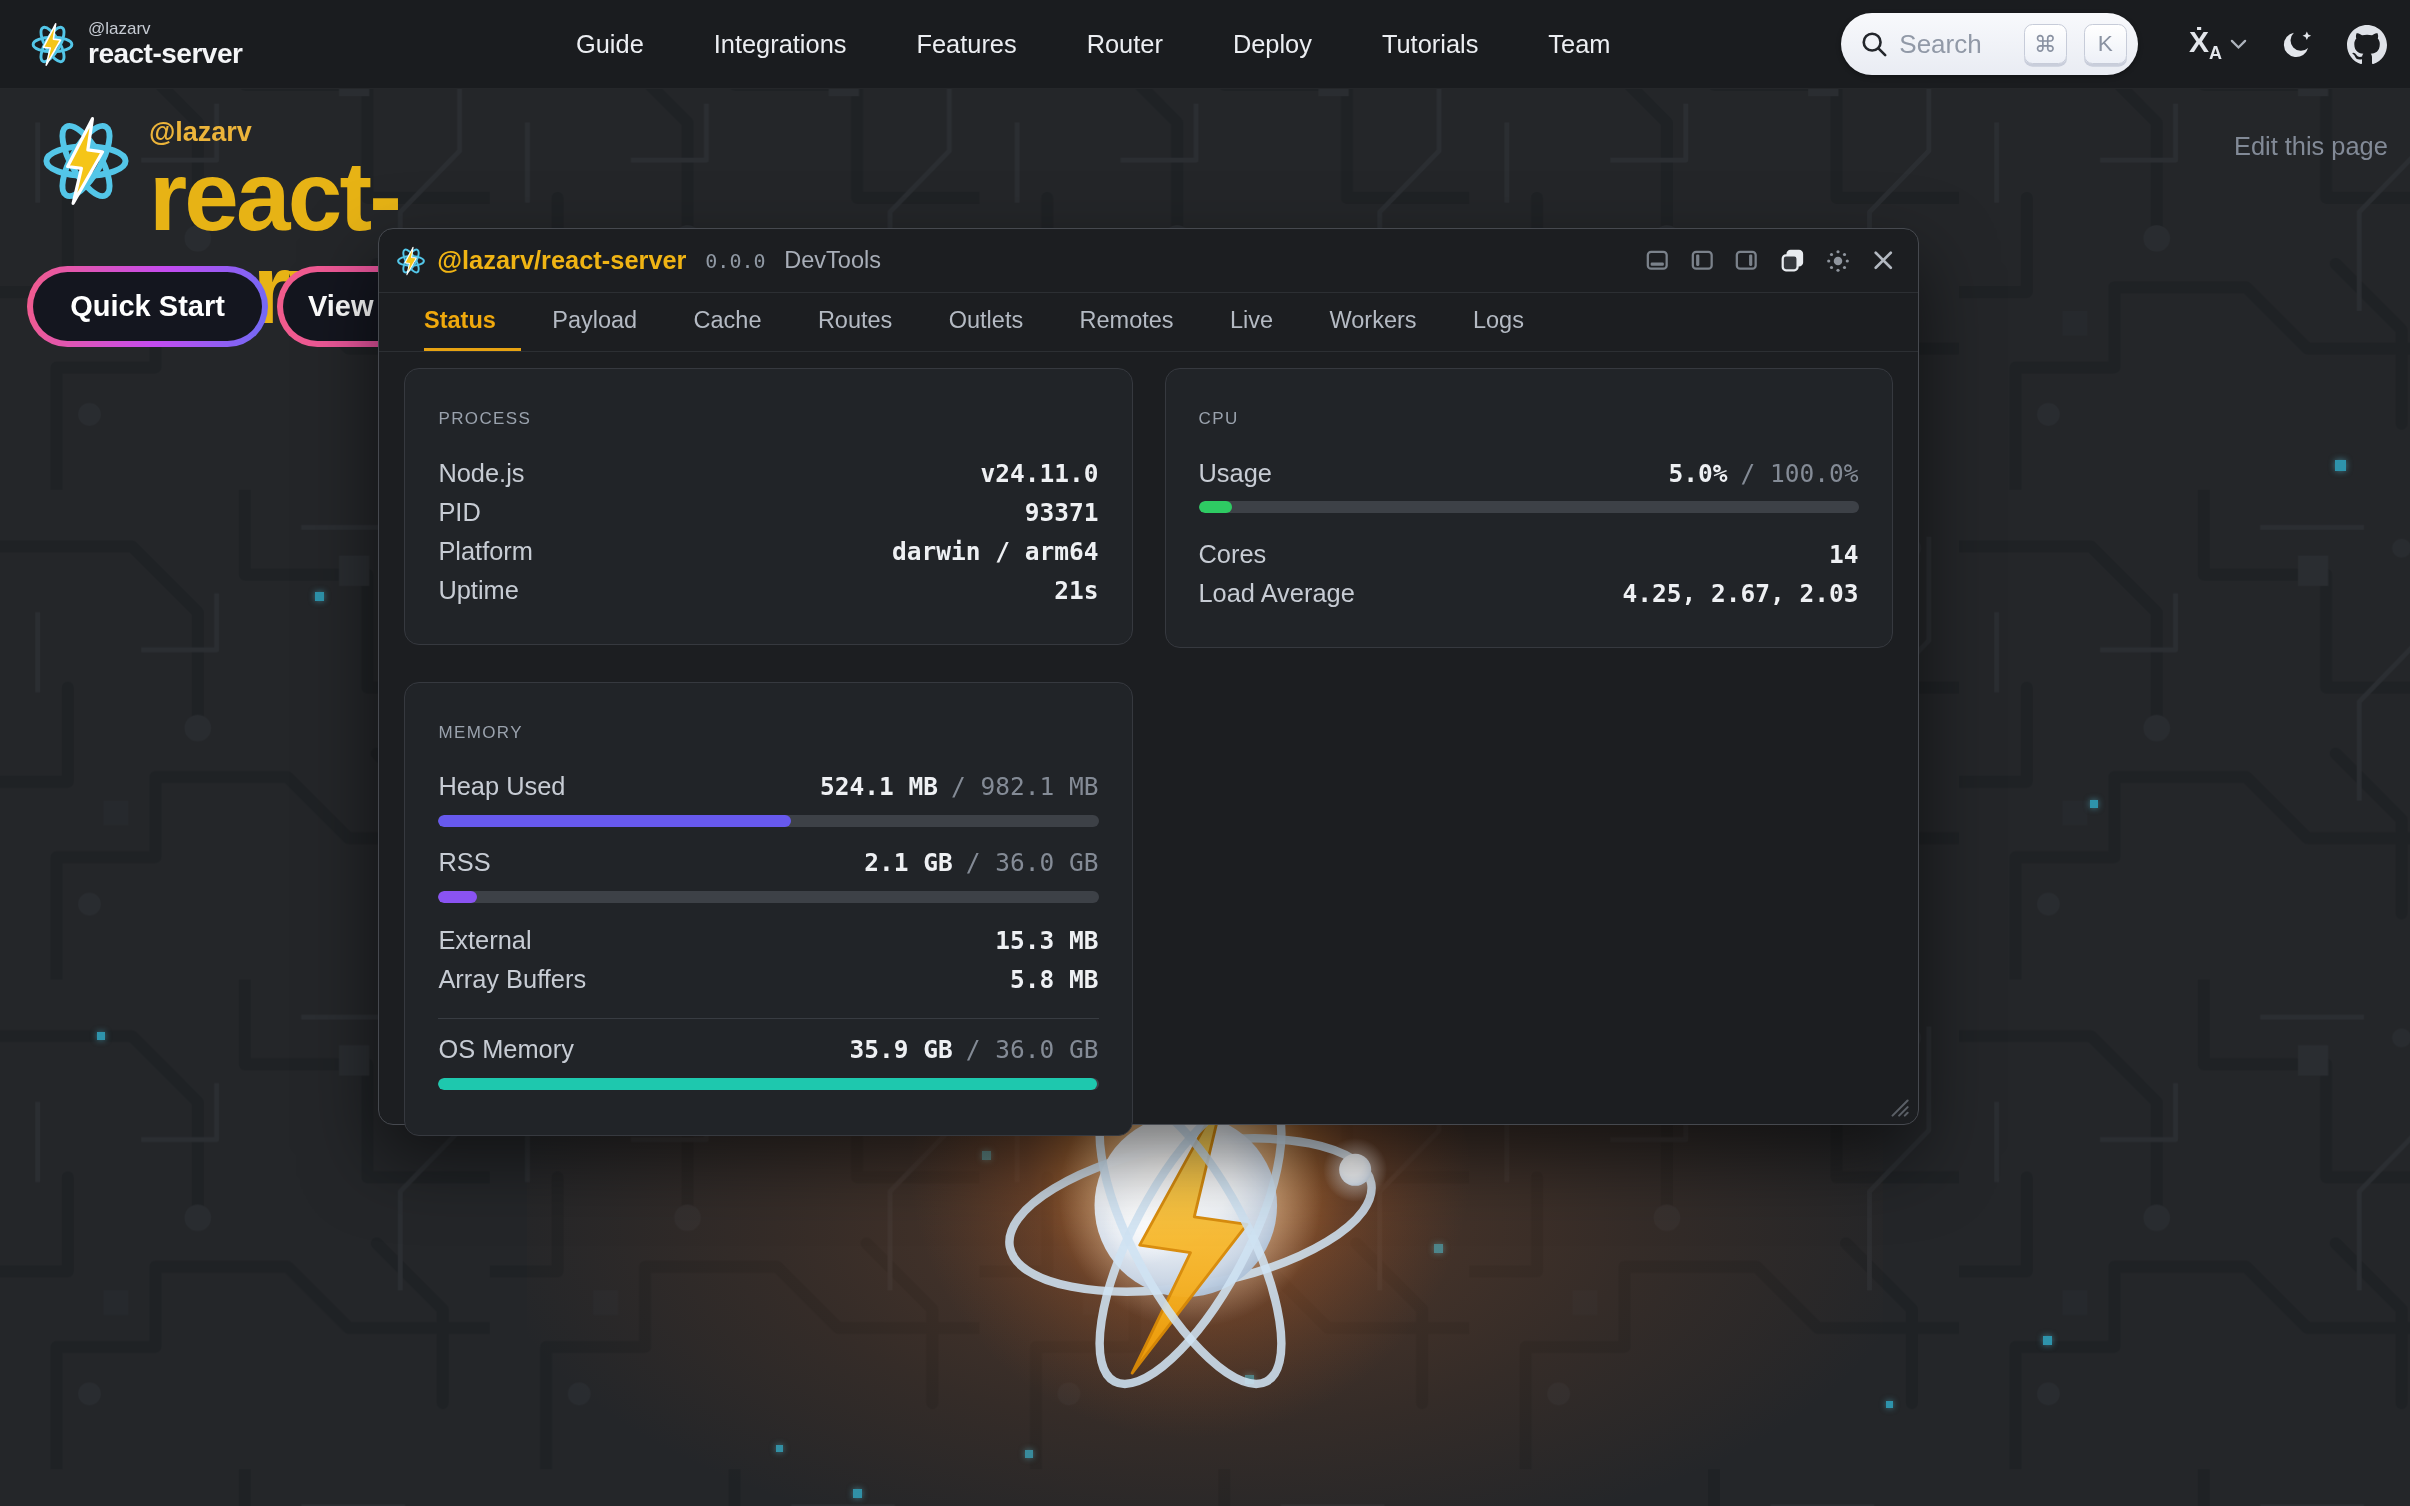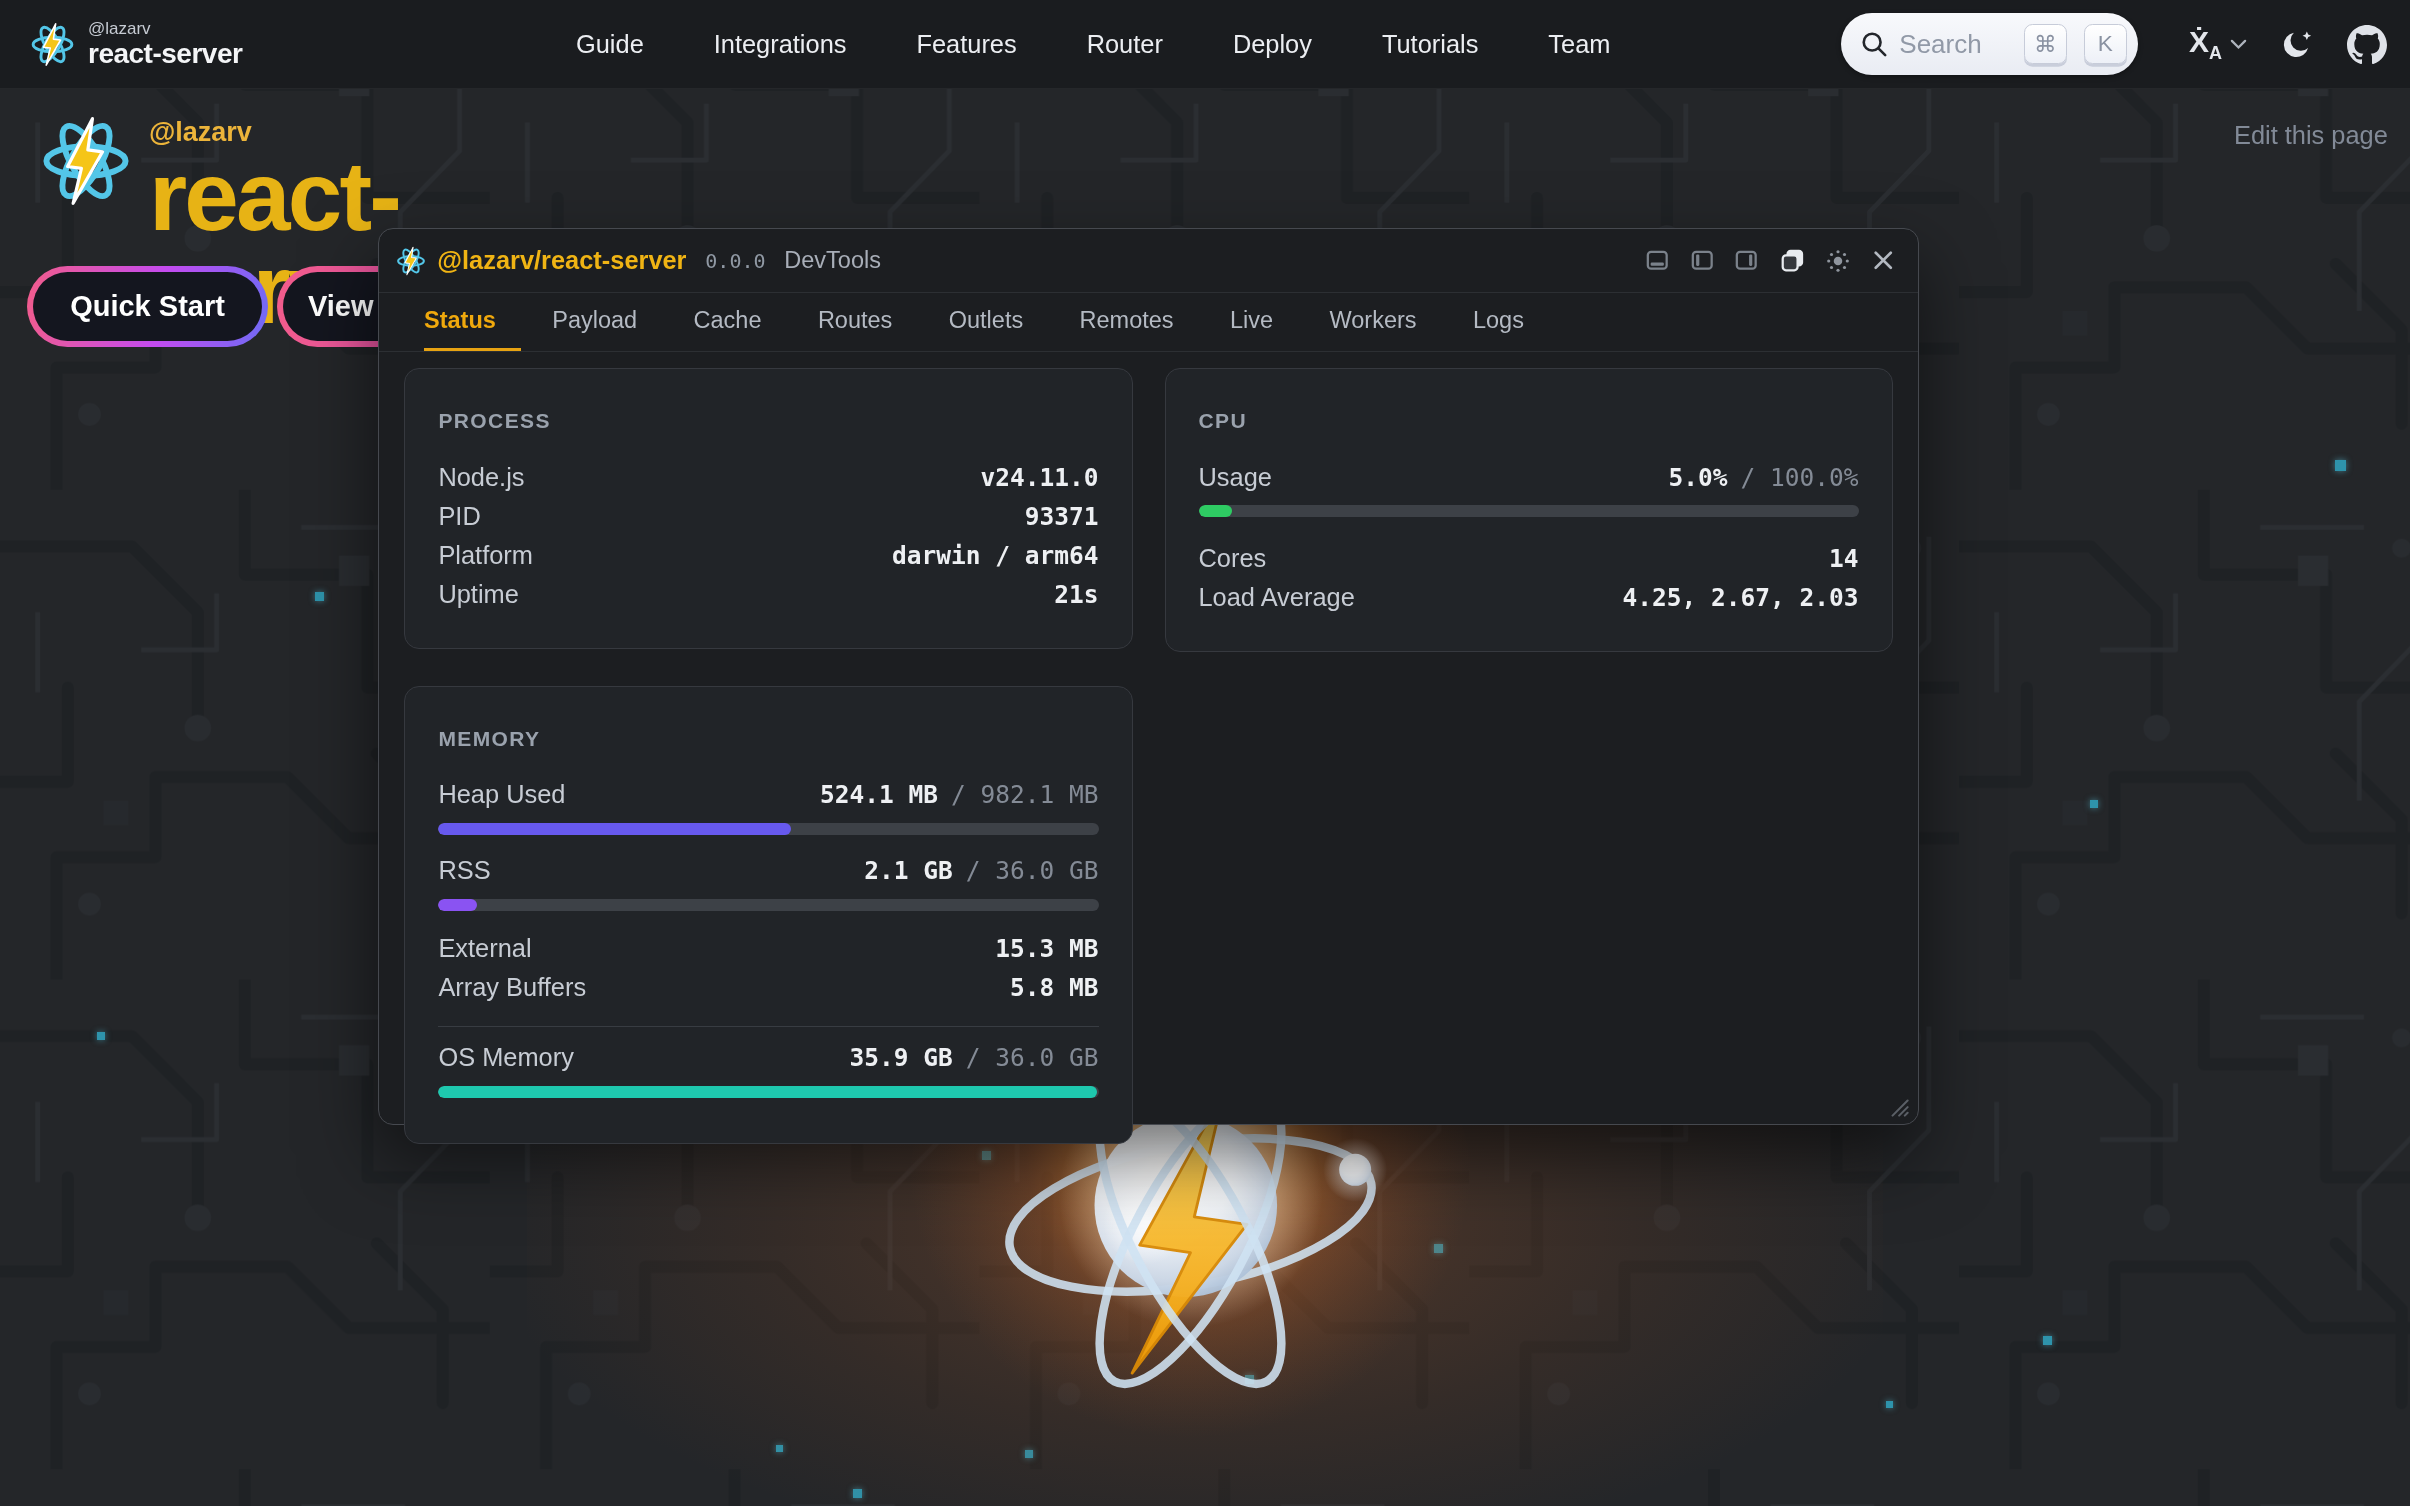--- a/index.html
+++ b/index.html
@@ -49,21 +49,21 @@
   .hero-text { position:absolute; left:149px; top:28px; }
   .hero-scope { font-size:27px; font-weight:700; color:#ecb43a; margin-bottom:1.9px; }
   .hero-title { font-size:98px; font-weight:800; color:#e7b315; letter-spacing:-2.8px; line-height:.95; }
   .hero-buttons { position:absolute; top:177px; left:27px; display:flex; }
   .pill-btn { height:81px; border-radius:43px; border:6.6px solid transparent;
     background:linear-gradient(#14161f,#14161f) padding-box, linear-gradient(100deg,#f25c8a,#c44bf0 55%,#6e6bf5) border-box;
     display:flex; align-items:center; color:#fff; font-size:29px; font-weight:600; cursor:pointer; }
   .btn-quickstart { width:241px; justify-content:center; }
   .btn-view { width:405px; margin-left:9.4px; justify-content:flex-start; padding-left:24.5px;
     background:linear-gradient(#14161f,#14161f) padding-box, linear-gradient(100deg,#f25c8a,#e04cc9 70%,#c44bf0) border-box; }
-  .edit-link { position:absolute; left:2234px; top:121px; font-size:25.4px; color:#828a97; z-index:4; cursor:pointer; }
+  .edit-link { position:absolute; left:2234px; top:132px; font-size:25.4px; color:#828a97; z-index:4; cursor:pointer; }
 
   
   .devtools { position:absolute; left:378px; top:228px; width:1541px; height:897px; z-index:10;
     background:#1c1e21; border:0.9px solid #46494f; border-radius:15px;
     box-shadow:0 32px 75px rgba(0,0,0,.55); }
   .dt-titlebar { height:64px; display:flex; align-items:center; padding:0 22.6px 0 17px; gap:11.3px;
     border-bottom:0.9px solid #2c2f33; }
   .dt-title { font-size:25.4px; font-weight:700; color:#f0b414; }
   .dt-version { font-size:20px; color:#9099a4; margin-left:7.5px; }
   .dt-subtitle { font-size:23.5px; color:#a8aeb8; margin-left:7.5px; }
@@ -72,21 +72,21 @@
 
   .dt-tabs { height:59px; display:flex; align-items:stretch; padding-left:45px; gap:31px;
     border-bottom:0.9px solid #2c2f33; }
   .dt-tab { display:flex; align-items:center; padding-right:25.4px; font-size:23.5px; color:#b4bac3;
     cursor:pointer; border-bottom:3.8px solid transparent; }
   .dt-tab.active { color:#f0a90d; border-bottom-color:#e7a312; font-weight:600; }
 
   .dt-content { position:relative; padding:16px 25.4px 5.6px; display:grid;
     grid-template-columns:1fr 1fr; gap:34px 32px; align-items:start; }
   .card { background:#212428; border:0.9px solid #36393f; border-radius:15px; padding:40px 33px 34px; }
-  .card-title { font-size:21px; font-weight:700; color:#9aa2ad; letter-spacing:1.4px; margin-bottom:24.5px; }
+  .card-title { font-size:17px; font-weight:400; color:#9aa2ad; letter-spacing:1.4px; margin-bottom:24.5px; }
   .kv-row { display:flex; justify-content:space-between; align-items:center; height:39px;text-align:right; }
   .kv-label { font-size:25.4px; color:#c7ccd4; }
   .kv-value { font-family:"DejaVu Sans Mono", monospace; font-size:24.5px; font-weight:700; color:#eef0f3; }
   .kv-max { font-family:"DejaVu Sans Mono", monospace; font-size:24.5px; font-weight:400; color:#848b96; margin-left:13px;margin-top:7px; }
   .meter-track { height:12.2px; border-radius:6.6px; background:#3d4147; margin-top:8.5px; overflow:hidden; }
   .meter-fill { height:100%; border-radius:6.6px; }
   .meter-block + .meter-block { margin-top:16px; }
   .cpu-gap { height:21.7px; }
   .mem-rows { margin-top:18px; }
   .divider { border-top:0.9px solid #383c42; margin:19px 0 11.3px; }

